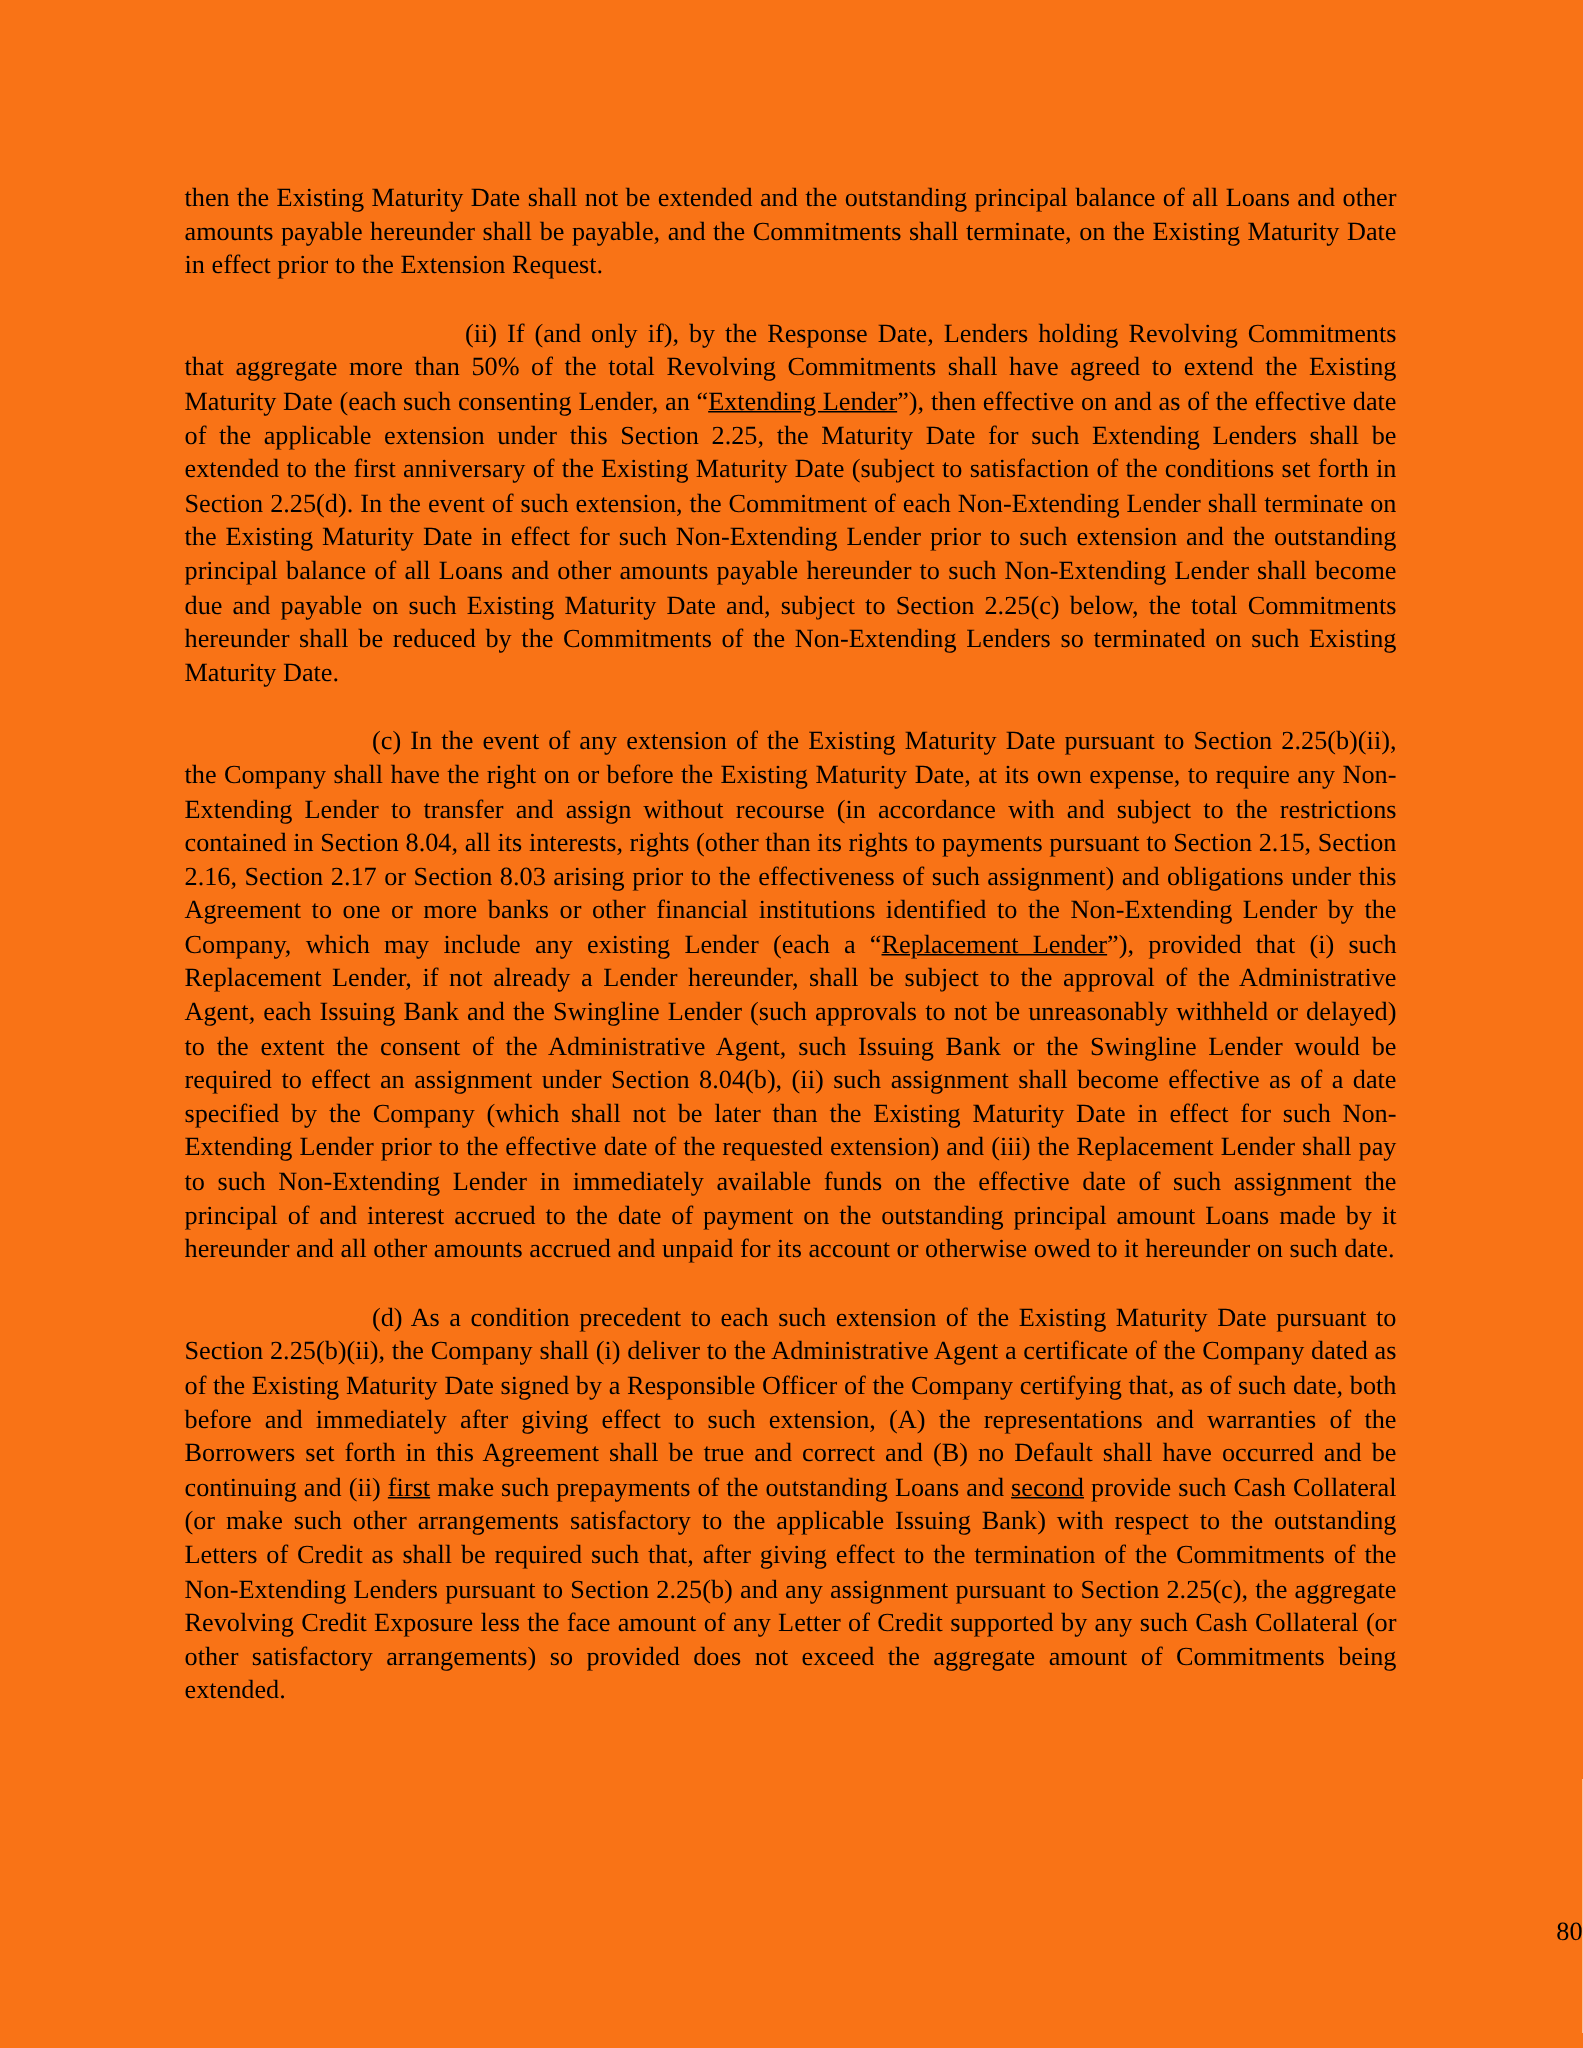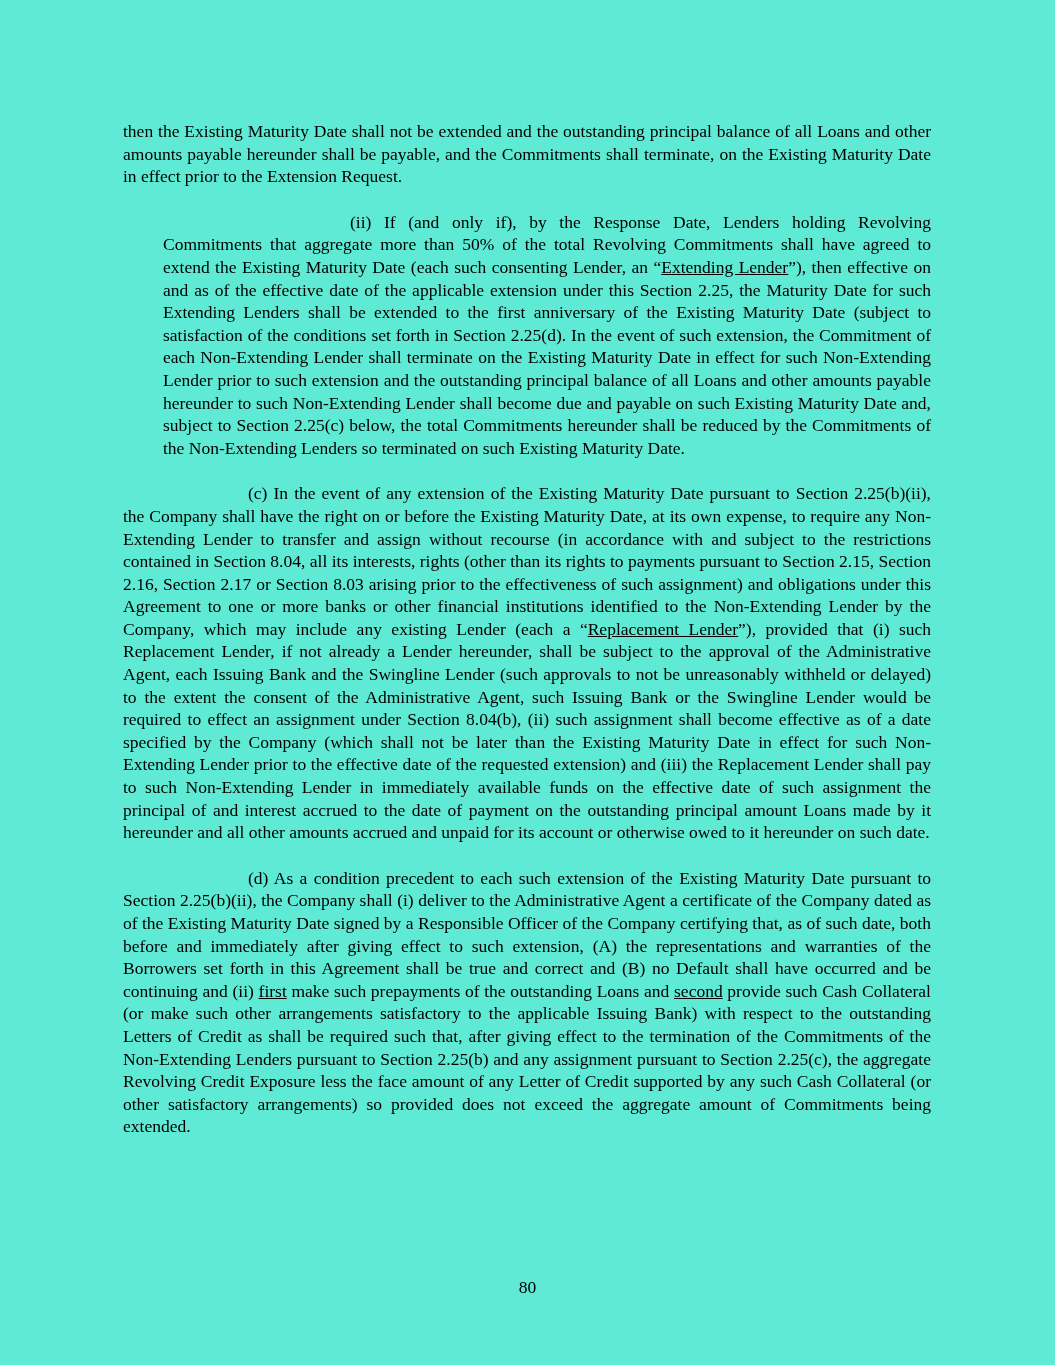--- a/index.html
+++ b/index.html
@@ -4,49 +4,49 @@
 <style>
   html, body {
     margin: 0;
     padding: 0;
     background: #ffffff;
   }
   .page {
     position: relative;
     width: 1055px;
     height: 1365px;
-    background: #5eead4;
+    background: #f97316;
     color: #000000;
     font-family: "Liberation Serif", "DejaVu Serif", serif;
     font-size: 17.5px;
     line-height: 22.6px;
     box-sizing: border-box;
     overflow: hidden;
   }
   .doc-body {
     position: absolute;
     top: 120px;
     left: 123px;
     width: 808px;
   }
   .para {
     margin: 0 0 23px 0;
     text-align: justify;
   }
   .para:last-child { margin-bottom: 12px; }
   .indent-0 { text-indent: 0; }
   .indent-1 { text-indent: 125px; }
-  .indent-2 { text-indent: 187px; margin-left: 40px; }
+  .indent-2 { text-indent: 187px; }
   .u { text-decoration: underline; }
   .page-number {
     position: absolute;
     left: 0;
     right: 0;
     top: 1276px;
-    text-align: center;
+    text-align: right;
   }
 </style>
 </head>
 <body>
 
 <div class="page">
   <div class="doc-body">
       <p class="para indent-0"><span>then the Existing Maturity Date shall not be extended and the outstanding principal balance of all Loans and other amounts payable hereunder shall be payable, and the Commitments shall terminate, on the Existing Maturity Date in effect prior to the Extension Request.</span></p>
       <p class="para indent-2"><span>(ii) If (and only if), by the Response Date, Lenders holding Revolving Commitments that aggregate more than 50% of the total Revolving Commitments shall have agreed to extend the Existing Maturity Date (each such consenting Lender, an “</span><span class="u">Extending Lender</span><span>”), then effective on and as of the effective date of the applicable extension under this Section 2.25, the Maturity Date for such Extending Lenders shall be extended to the first anniversary of the Existing Maturity Date (subject to satisfaction of the conditions set forth in Section 2.25(d). In the event of such extension, the Commitment of each Non-Extending Lender shall terminate on the Existing Maturity Date in effect for such Non-Extending Lender prior to such extension and the outstanding principal balance of all Loans and other amounts payable hereunder to such Non-Extending Lender shall become due and payable on such Existing Maturity Date and, subject to Section 2.25(c) below, the total Commitments hereunder shall be reduced by the Commitments of the Non-Extending Lenders so terminated on such Existing Maturity Date.</span></p>
       <p class="para indent-1"><span>(c) In the event of any extension of the Existing Maturity Date pursuant to Section 2.25(b)(ii), the Company shall have the right on or before the Existing Maturity Date, at its own expense, to require any Non-Extending Lender to transfer and assign without recourse (in accordance with and subject to the restrictions contained in Section 8.04, all its interests, rights (other than its rights to payments pursuant to Section 2.15, Section 2.16, Section 2.17 or Section 8.03 arising prior to the effectiveness of such assignment) and obligations under this Agreement to one or more banks or other financial institutions identified to the Non-Extending Lender by the Company, which may include any existing Lender (each a “</span><span class="u">Replacement Lender</span><span>”), provided that (i) such Replacement Lender, if not already a Lender hereunder, shall be subject to the approval of the Administrative Agent, each Issuing Bank and the Swingline Lender (such approvals to not be unreasonably withheld or delayed) to the extent the consent of the Administrative Agent, such Issuing Bank or the Swingline Lender would be required to effect an assignment under Section 8.04(b), (ii) such assignment shall become effective as of a date specified by the Company (which shall not be later than the Existing Maturity Date in effect for such Non-Extending Lender prior to the effective date of the requested extension) and (iii) the Replacement Lender shall pay to such Non-Extending Lender in immediately available funds on the effective date of such assignment the principal of and interest accrued to the date of payment on the outstanding principal amount Loans made by it hereunder and all other amounts accrued and unpaid for its account or otherwise owed to it hereunder on such date.</span></p>

